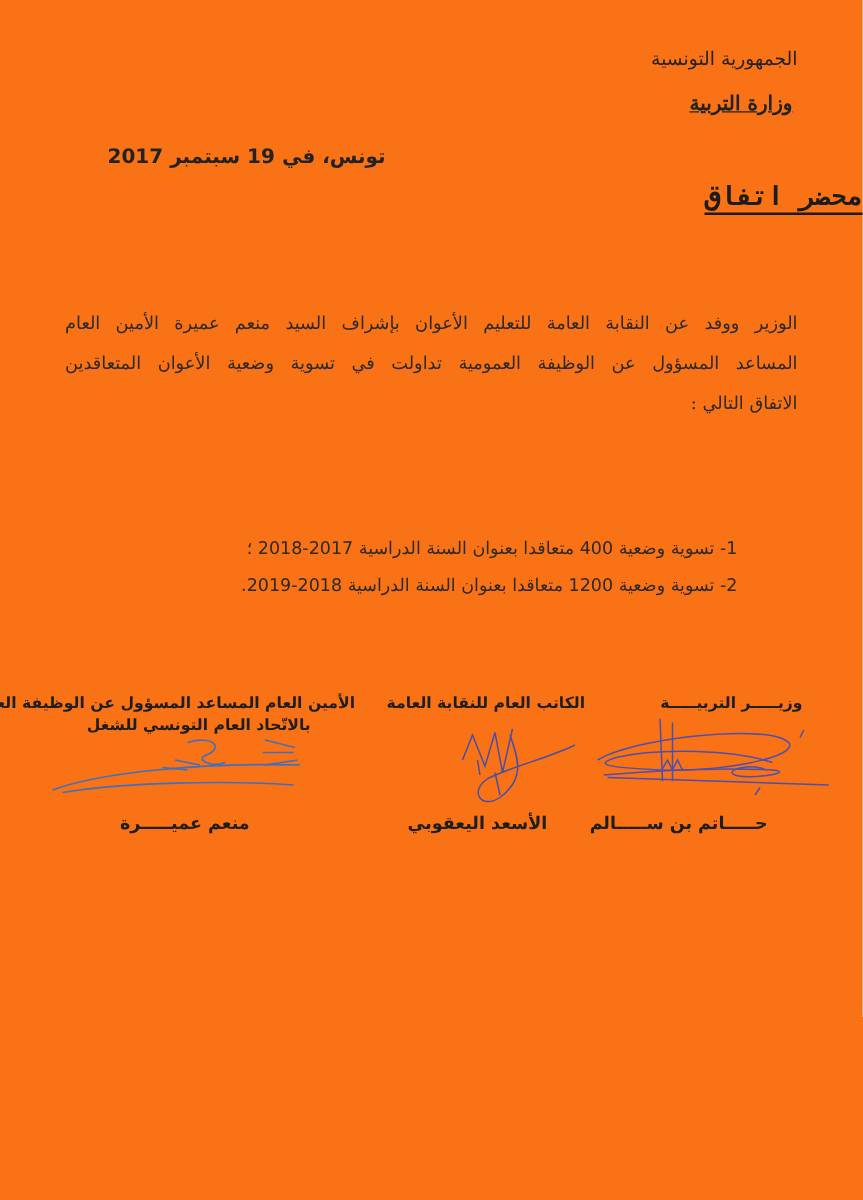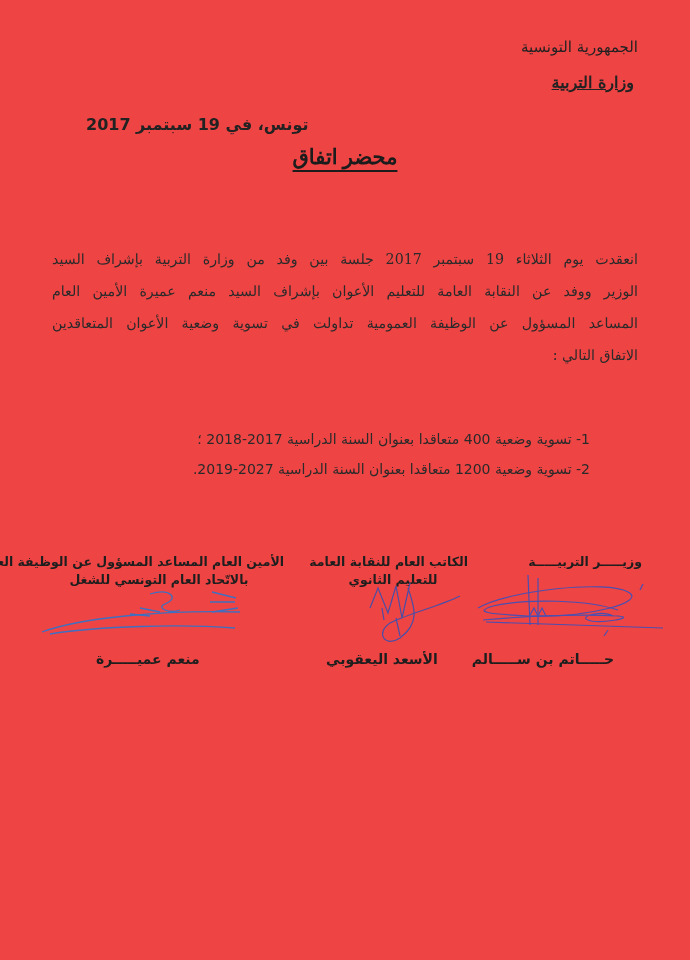--- a/index.html
+++ b/index.html
@@ -12,21 +12,21 @@
       height: 960px;
       position: relative;
       overflow: hidden;
       color: #222222;
       font-family: "DejaVu Sans", sans-serif;
     }
     .page {
       position: absolute;
       left: 0; top: 0;
       width: 690px; height: 960px;
-      background: #ef4444;
+      background: #f97316;
     }
     .rtl { direction: rtl; unicode-bidi: isolate; }
 
     
     .republic {
       position: absolute;
       right: 52px; top: 38px;
       font-family: "DejaVu Serif", serif;
       font-size: 15px;
       color: #222;
@@ -50,22 +50,21 @@
       font-weight: bold;
       color: #222;
       white-space: nowrap;
       margin-top: 45px;
     }
 
     
     .doc-title {
       position: absolute;
       left: 0; right: 0; top: 145px;
-      text-align: center;
-      font-family: Liberation Serif, serif;
+      font-family: Liberation Mono, monospace;
       font-size: 21px;
       font-weight: bold;
       color: #1c1c1c;
     }
     .doc-title span {
       text-decoration: underline;
       text-decoration-thickness: 2px;
       text-underline-offset: 6px;
     }
 
@@ -135,37 +134,35 @@
 
   <div class="republic rtl">الجمهورية التونسية</div>
   <div class="ministry rtl">وزارة التربية</div>
   <div class="place-date rtl">تونس، في 19 سبتمبر 2017</div>
 
   <div class="doc-title rtl">
     <span>محضر اتفاق</span>
   </div>
 
   <div class="body-text rtl">
-    <span class="body-line">انعقدت يوم الثلاثاء 19 سبتمبر 2017 جلسة بين وفد من وزارة التربية بإشراف السيد</span>
     <span class="body-line">الوزير ووفد عن النقابة العامة للتعليم الأعوان بإشراف السيد منعم عميرة الأمين العام</span>
     <span class="body-line">المساعد المسؤول عن الوظيفة العمومية تداولت في تسوية وضعية الأعوان المتعاقدين</span>
     <span class="body-line last">الاتفاق التالي :</span>
   </div>
 
   <div class="items rtl">
     <span class="item">1- تسوية وضعية 400 متعاقدا بعنوان السنة الدراسية 2017-2018 ؛</span>
-    <span class="item">2- تسوية وضعية 1200 متعاقدا بعنوان السنة الدراسية 2027-2019.</span>
+    <span class="item">2- تسوية وضعية 1200 متعاقدا بعنوان السنة الدراسية 2018-2019.</span>
   </div>
 
   <div class="sig-block sig-1 rtl">
     <div class="sig-title">وزيـــــر التربيـــــة</div>
   </div>
   <div class="sig-block sig-2 rtl">
     <div class="sig-title">الكاتب العام للنقابة العامة</div>
-    <div class="sig-title">للتعليم الثانوي</div>
   </div>
   <div class="sig-block sig-3 rtl">
     <div class="sig-title">الأمين العام المساعد المسؤول عن الوظيفة العموميّة</div>
     <div class="sig-title">بالاتّحاد العام التونسي للشغل</div>
   </div>
 
   <svg class="scribble" style="left:468px; top:570px;" width="200" height="70" viewBox="0 0 200 70">
     <g fill="none" stroke="#4b4fb0" stroke-width="1.2">
       <path d="M60,5 L62,55"></path>
       <path d="M70,8 L70,55"></path>

